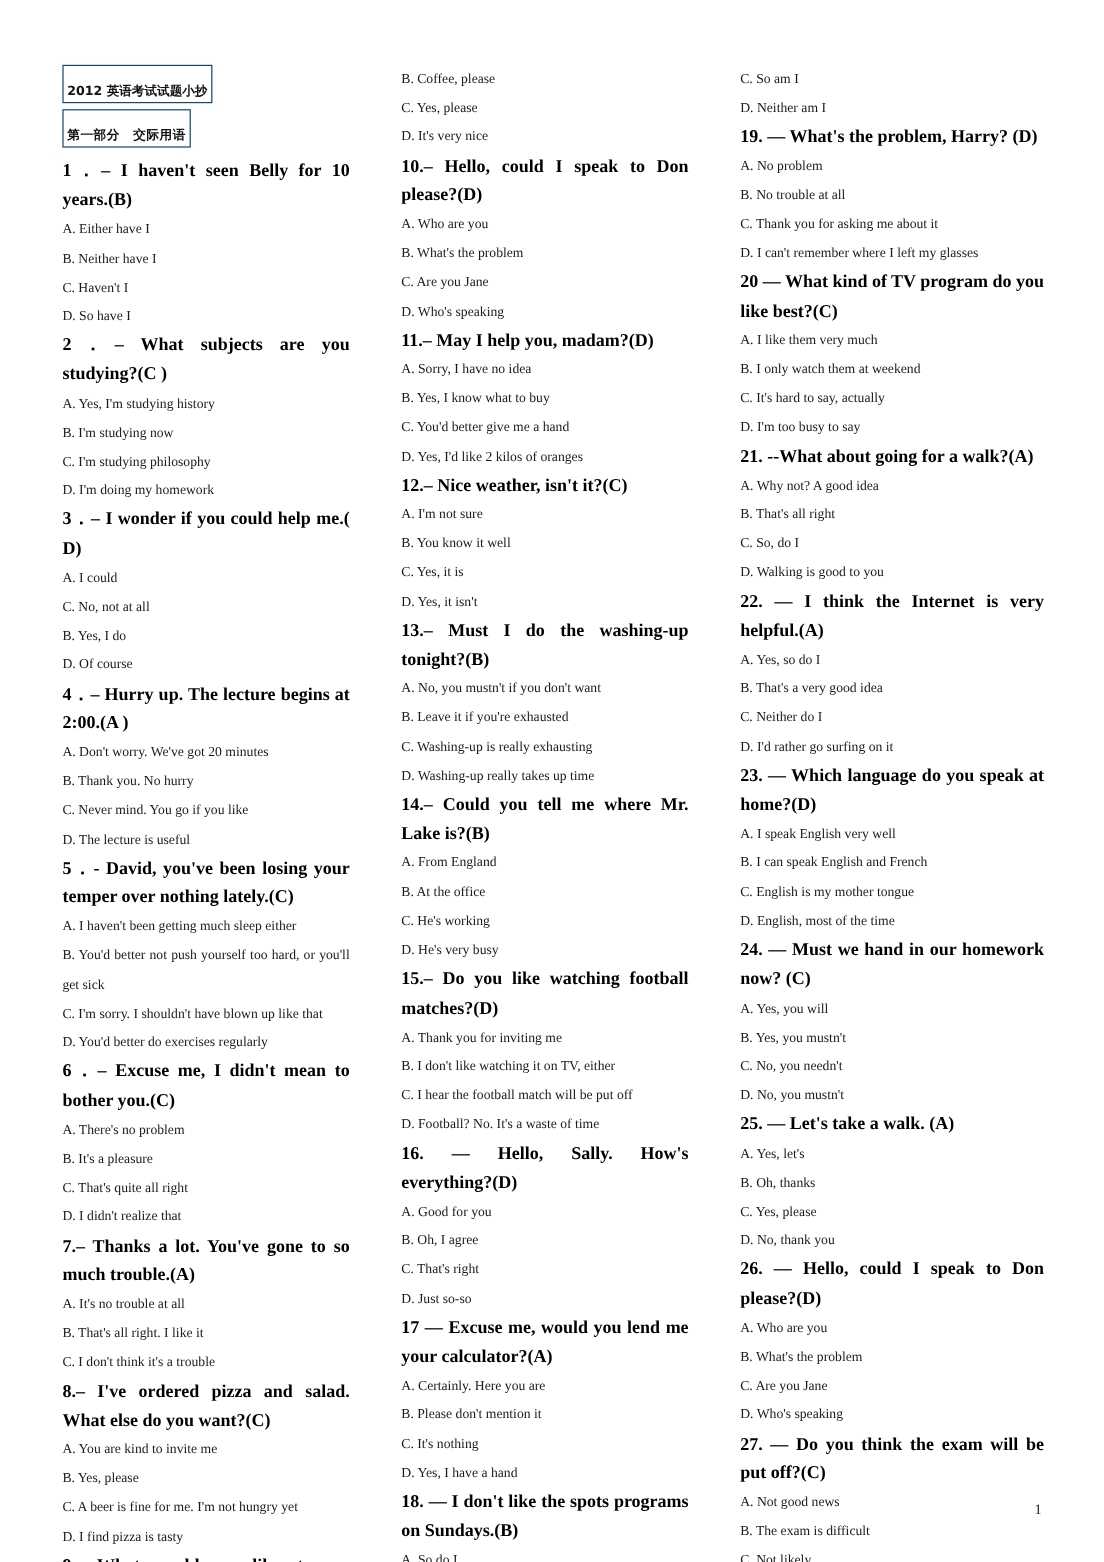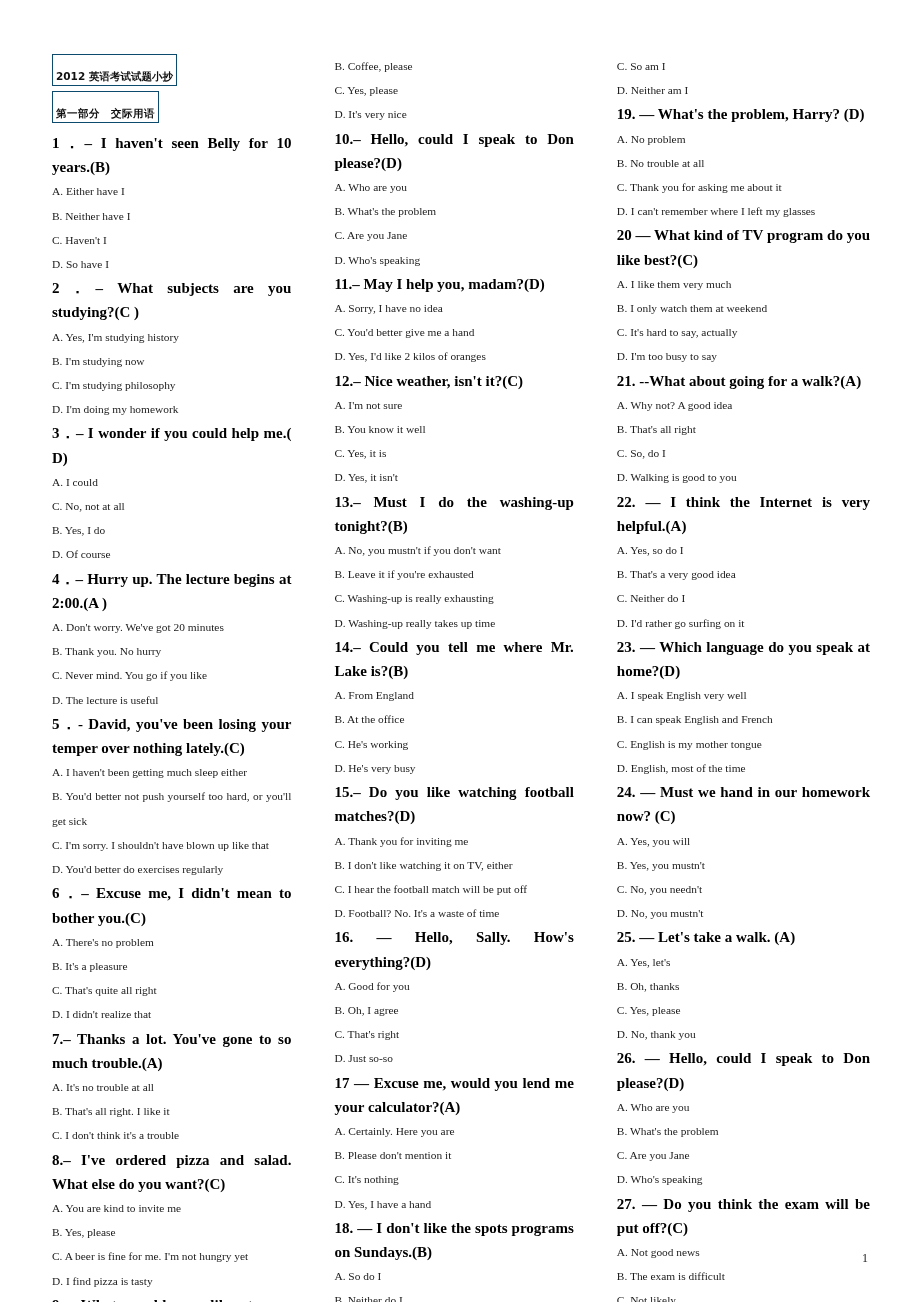--- a/index.html
+++ b/index.html
@@ -152,20 +152,21 @@
           <p class="opt">B. Coffee, please</p>
           <p class="opt">C. Yes, please</p>
           <p class="opt">D. It's very nice</p>
           <p class="q">10.– Hello, could I speak to Don please?(D)</p>
           <p class="opt">A. Who are you</p>
           <p class="opt">B. What's the problem</p>
           <p class="opt">C. Are you Jane</p>
           <p class="opt">D. Who's speaking</p>
           <p class="q">11.– May I help you, madam?(D)</p>
           <p class="opt">A. Sorry, I have no idea</p>
+          <p class="opt">B. Yes, I know what to buy</p>
           <p class="opt">C. You'd better give me a hand</p>
           <p class="opt">D. Yes, I'd like 2 kilos of oranges</p>
           <p class="q">12.– Nice weather, isn't it?(C)</p>
           <p class="opt">A. I'm not sure</p>
           <p class="opt">B. You know it well</p>
           <p class="opt">C. Yes, it is</p>
           <p class="opt">D. Yes, it isn't</p>
           <p class="q">13.– Must I do the washing-up tonight?(B)</p>
           <p class="opt">A. No, you mustn't if you don't want</p>
           <p class="opt">B. Leave it if you're exhausted</p>

